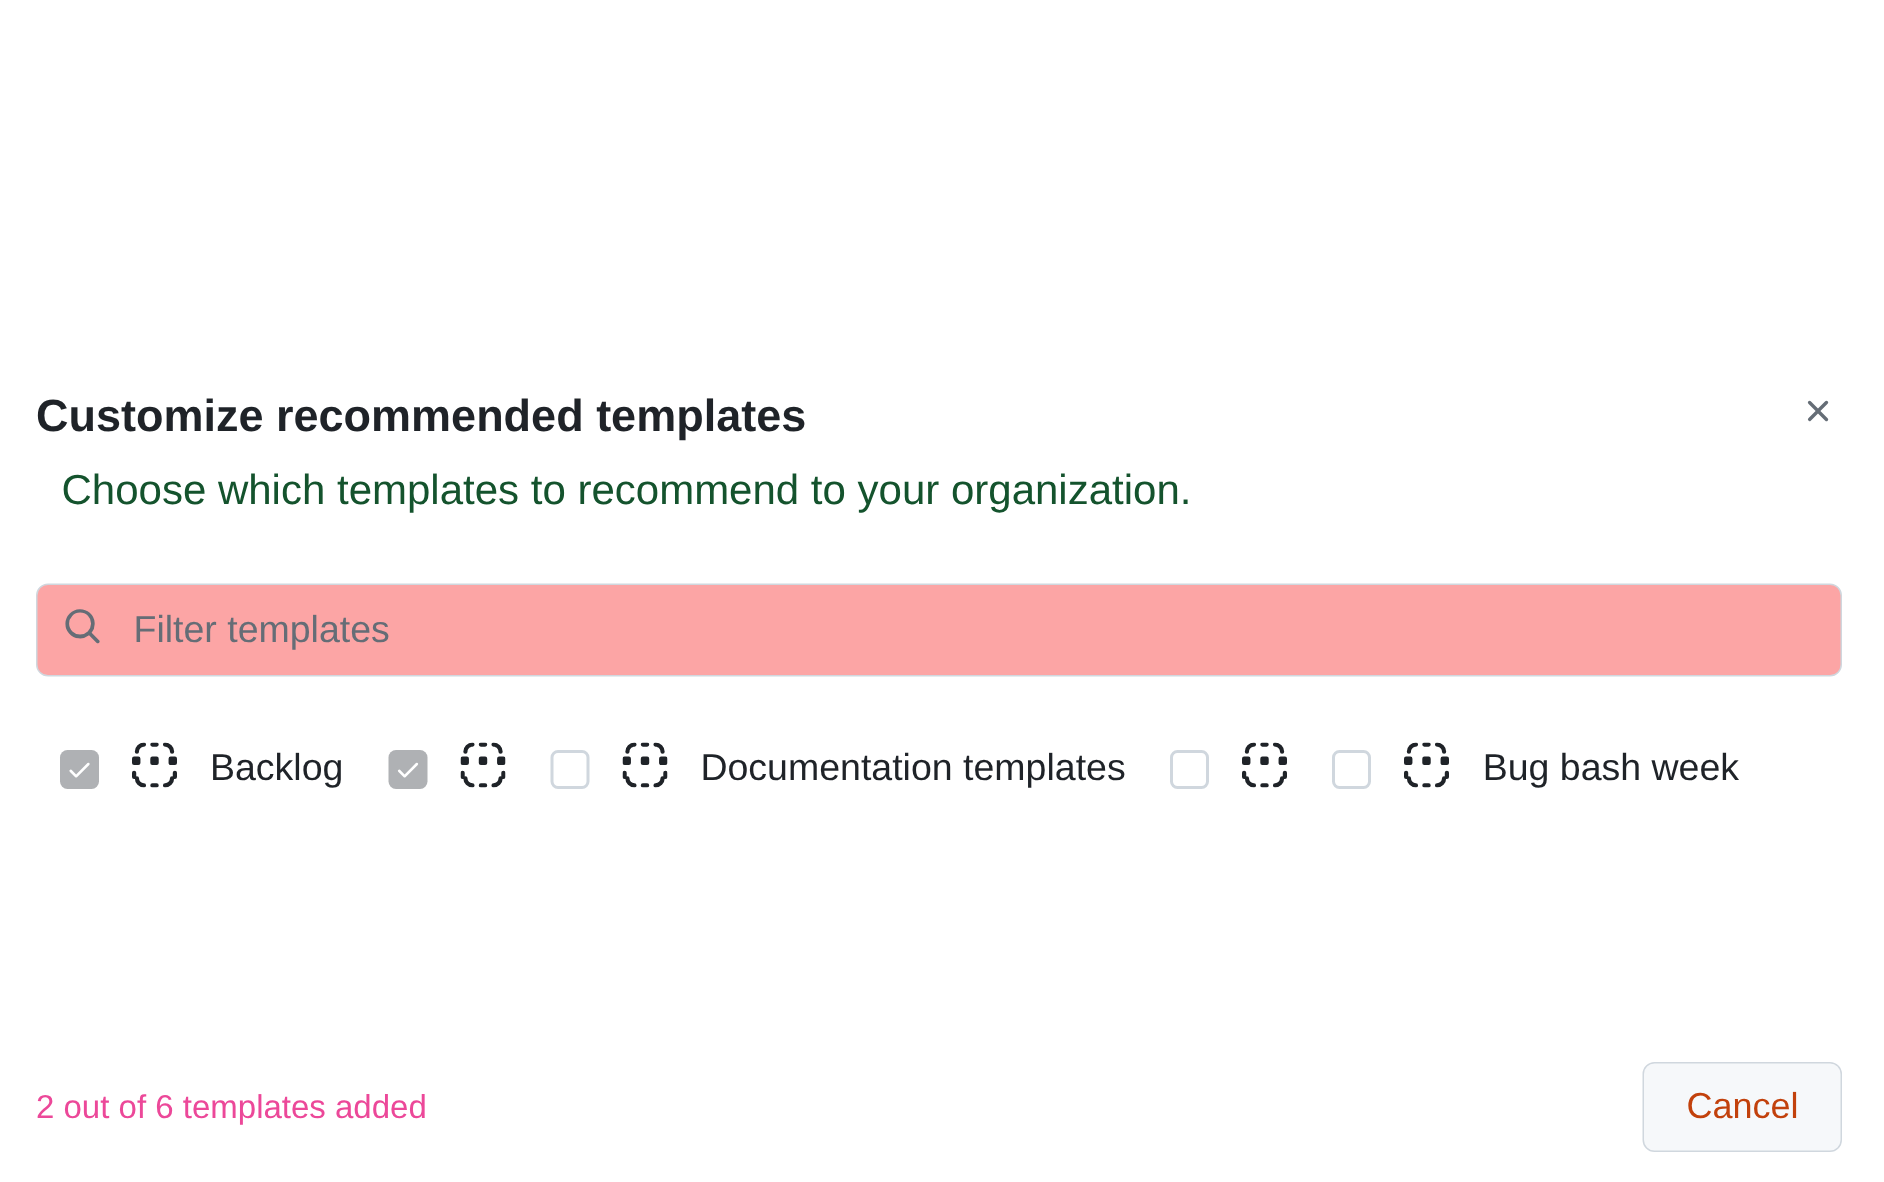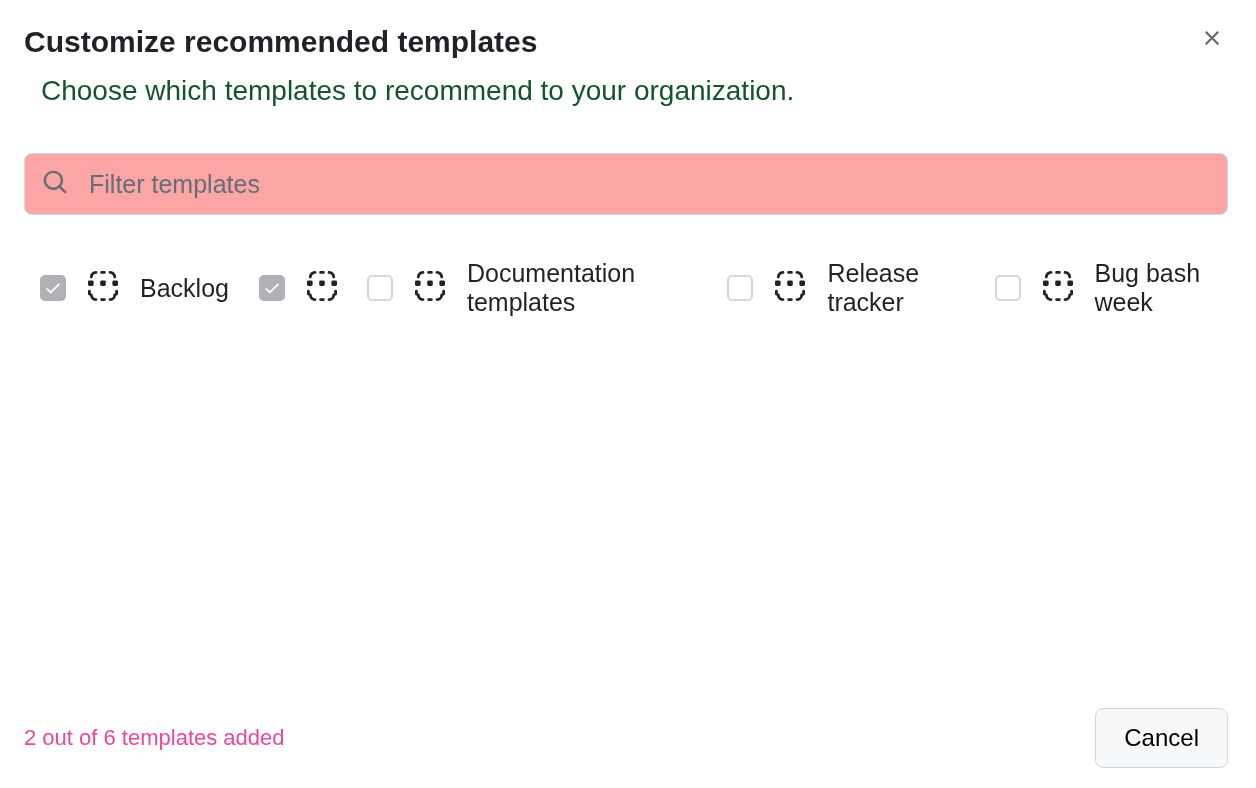--- a/index.html
+++ b/index.html
@@ -9,20 +9,21 @@
     color: #1f2328;
     background: #ffffff;
   }
   .dialog {
     width: 1252px;
     height: 788px;
     position: relative;
     padding: 22px 24px;
     display: flex;
     flex-direction: column;
+    justify-content: center;
   }
   .header {
     display: flex;
     align-items: flex-start;
     justify-content: space-between;
   }
   .title {
     font-size: 30px;
     font-weight: 600;
     margin: 0;
@@ -134,21 +135,21 @@
     font-weight: 500;
     border-radius: 8px;
     cursor: pointer;
     display: inline-flex;
     align-items: center;
     justify-content: center;
   }
   .btn-secondary {
     background: #f6f8fa;
     border: 1px solid #d0d7de;
-    color: #000000;
+    color: #c2410c;
   }
   .btn-primary {
     background: #1f883d;
     border: 1px solid rgba(31,35,40,0.15);
     color: #ffffff;
   }
 </style>
 </head>
 <body>
 
@@ -210,21 +211,20 @@
 </svg></span>
         <span class="item-label">Documentation templates</span>
       </div>
       <div class="item">
         <span class="checkbox unchecked"></span>
         <span class="tmpl-icon">
 <svg width="30" height="30" viewBox="0 0 16 16" fill="currentColor">
   <path d="M0 5.75A.75.75 0 0 1 .75 5h1.5a.75.75 0 0 1 .75.75v1.5a.75.75 0 0 1-.75.75H.75A.75.75 0 0 1 0 7.25v-1.5Zm6.5 0A.75.75 0 0 1 7.25 5h1.5a.75.75 0 0 1 .75.75v1.5A.75.75 0 0 1 8.75 8h-1.5a.75.75 0 0 1-.75-.75v-1.5ZM13.75 5a.75.75 0 0 0-.75.75v1.5c0 .414.336.75.75.75h1.5A.75.75 0 0 0 16 7.25v-1.5A.75.75 0 0 0 15.25 5h-1.5Z"></path>
   <path d="M11 .75a.75.75 0 0 1 .75-.75 3.25 3.25 0 0 1 3.25 3.25.75.75 0 0 1-1.5 0c0-.966-.784-1.75-1.75-1.75a.75.75 0 0 1-.75-.75Zm-6 0A.75.75 0 0 0 4.25 0 3.25 3.25 0 0 0 1 3.25a.75.75 0 0 0 1.5 0c0-.966.784-1.75 1.75-1.75A.75.75 0 0 0 5 .75Zm6 14.5a.75.75 0 0 0 .75.75 3.25 3.25 0 0 0 3.25-3.25.75.75 0 0 0-1.5 0 1.75 1.75 0 0 1-1.75 1.75.75.75 0 0 0-.75.75Zm-6 0a.75.75 0 0 1-.75.75A3.25 3.25 0 0 1 1 12.75a.75.75 0 0 1 1.5 0c0 .966.784 1.75 1.75 1.75a.75.75 0 0 1 .75.75ZM7.25 0h1.5a.75.75 0 0 1 0 1.5h-1.5a.75.75 0 0 1 0-1.5ZM6.5 15.25a.75.75 0 0 1 .75-.75h1.5a.75.75 0 0 1 0 1.5h-1.5a.75.75 0 0 1-.75-.75ZM.75 10a.75.75 0 0 1 .75.75v1.5a.75.75 0 0 1-1.5 0v-1.5A.75.75 0 0 1 .75 10Zm15.25.75a.75.75 0 0 0-1.5 0v1.5a.75.75 0 0 0 1.5 0v-1.5Z"></path>
 </svg></span>
-        <span class="item-label">Release tracker</span>
       </div>
       <div class="item">
         <span class="checkbox unchecked"></span>
         <span class="tmpl-icon">
 <svg width="30" height="30" viewBox="0 0 16 16" fill="currentColor">
   <path d="M0 5.75A.75.75 0 0 1 .75 5h1.5a.75.75 0 0 1 .75.75v1.5a.75.75 0 0 1-.75.75H.75A.75.75 0 0 1 0 7.25v-1.5Zm6.5 0A.75.75 0 0 1 7.25 5h1.5a.75.75 0 0 1 .75.75v1.5A.75.75 0 0 1 8.75 8h-1.5a.75.75 0 0 1-.75-.75v-1.5ZM13.75 5a.75.75 0 0 0-.75.75v1.5c0 .414.336.75.75.75h1.5A.75.75 0 0 0 16 7.25v-1.5A.75.75 0 0 0 15.25 5h-1.5Z"></path>
   <path d="M11 .75a.75.75 0 0 1 .75-.75 3.25 3.25 0 0 1 3.25 3.25.75.75 0 0 1-1.5 0c0-.966-.784-1.75-1.75-1.75a.75.75 0 0 1-.75-.75Zm-6 0A.75.75 0 0 0 4.25 0 3.25 3.25 0 0 0 1 3.25a.75.75 0 0 0 1.5 0c0-.966.784-1.75 1.75-1.75A.75.75 0 0 0 5 .75Zm6 14.5a.75.75 0 0 0 .75.75 3.25 3.25 0 0 0 3.25-3.25.75.75 0 0 0-1.5 0 1.75 1.75 0 0 1-1.75 1.75.75.75 0 0 0-.75.75Zm-6 0a.75.75 0 0 1-.75.75A3.25 3.25 0 0 1 1 12.75a.75.75 0 0 1 1.5 0c0 .966.784 1.75 1.75 1.75a.75.75 0 0 1 .75.75ZM7.25 0h1.5a.75.75 0 0 1 0 1.5h-1.5a.75.75 0 0 1 0-1.5ZM6.5 15.25a.75.75 0 0 1 .75-.75h1.5a.75.75 0 0 1 0 1.5h-1.5a.75.75 0 0 1-.75-.75ZM.75 10a.75.75 0 0 1 .75.75v1.5a.75.75 0 0 1-1.5 0v-1.5A.75.75 0 0 1 .75 10Zm15.25.75a.75.75 0 0 0-1.5 0v1.5a.75.75 0 0 0 1.5 0v-1.5Z"></path>
 </svg></span>
         <span class="item-label">Bug bash week</span>
       </div>

